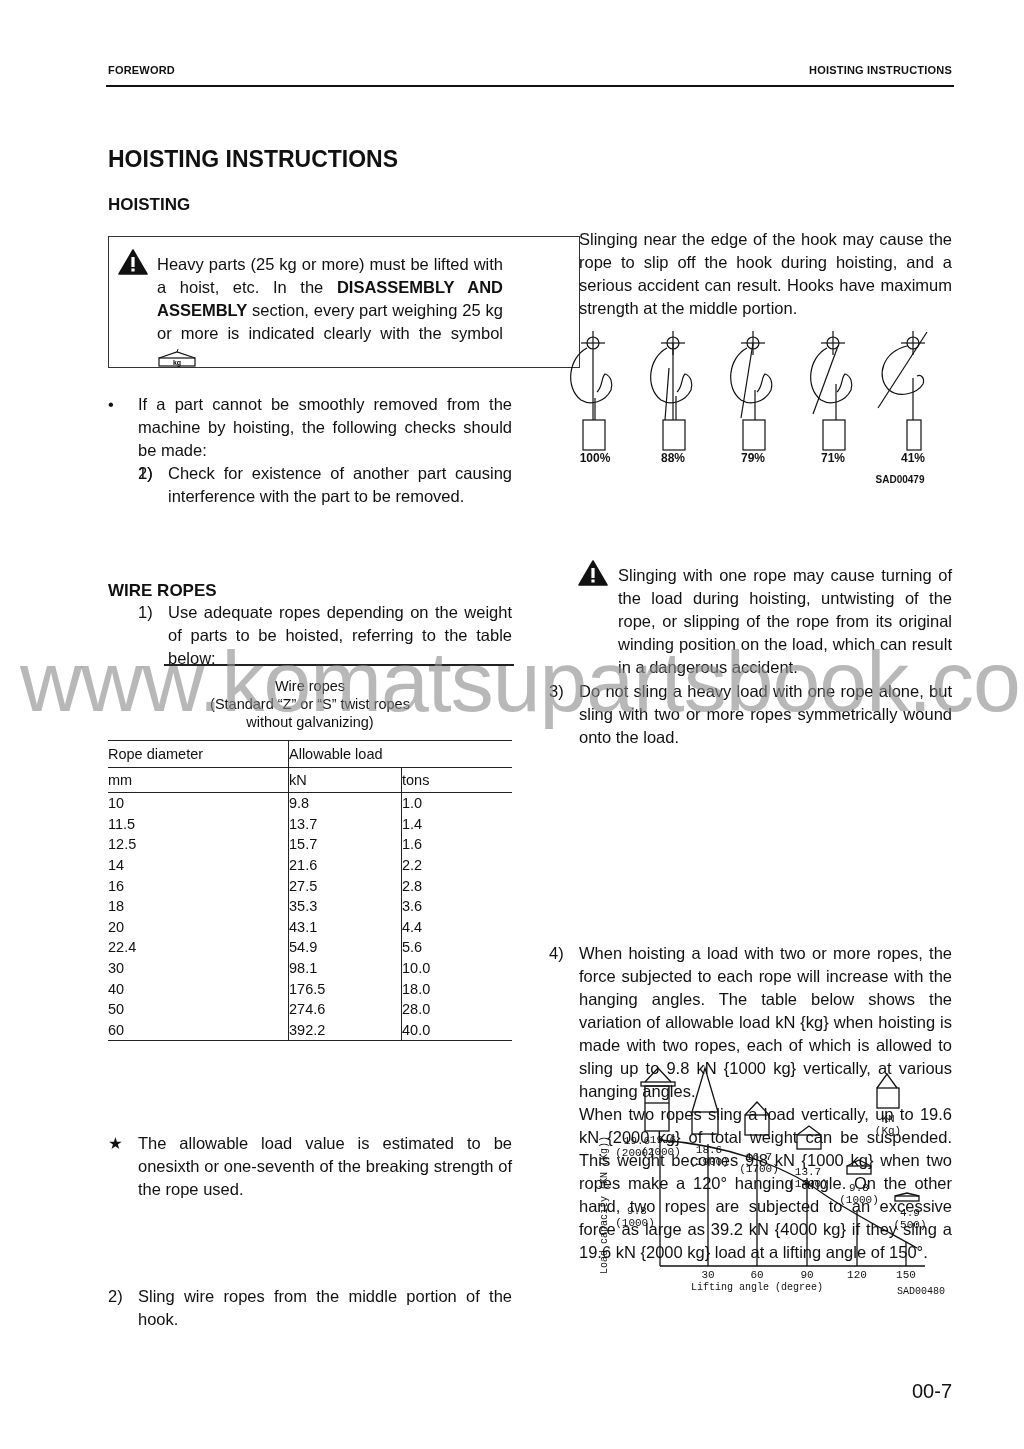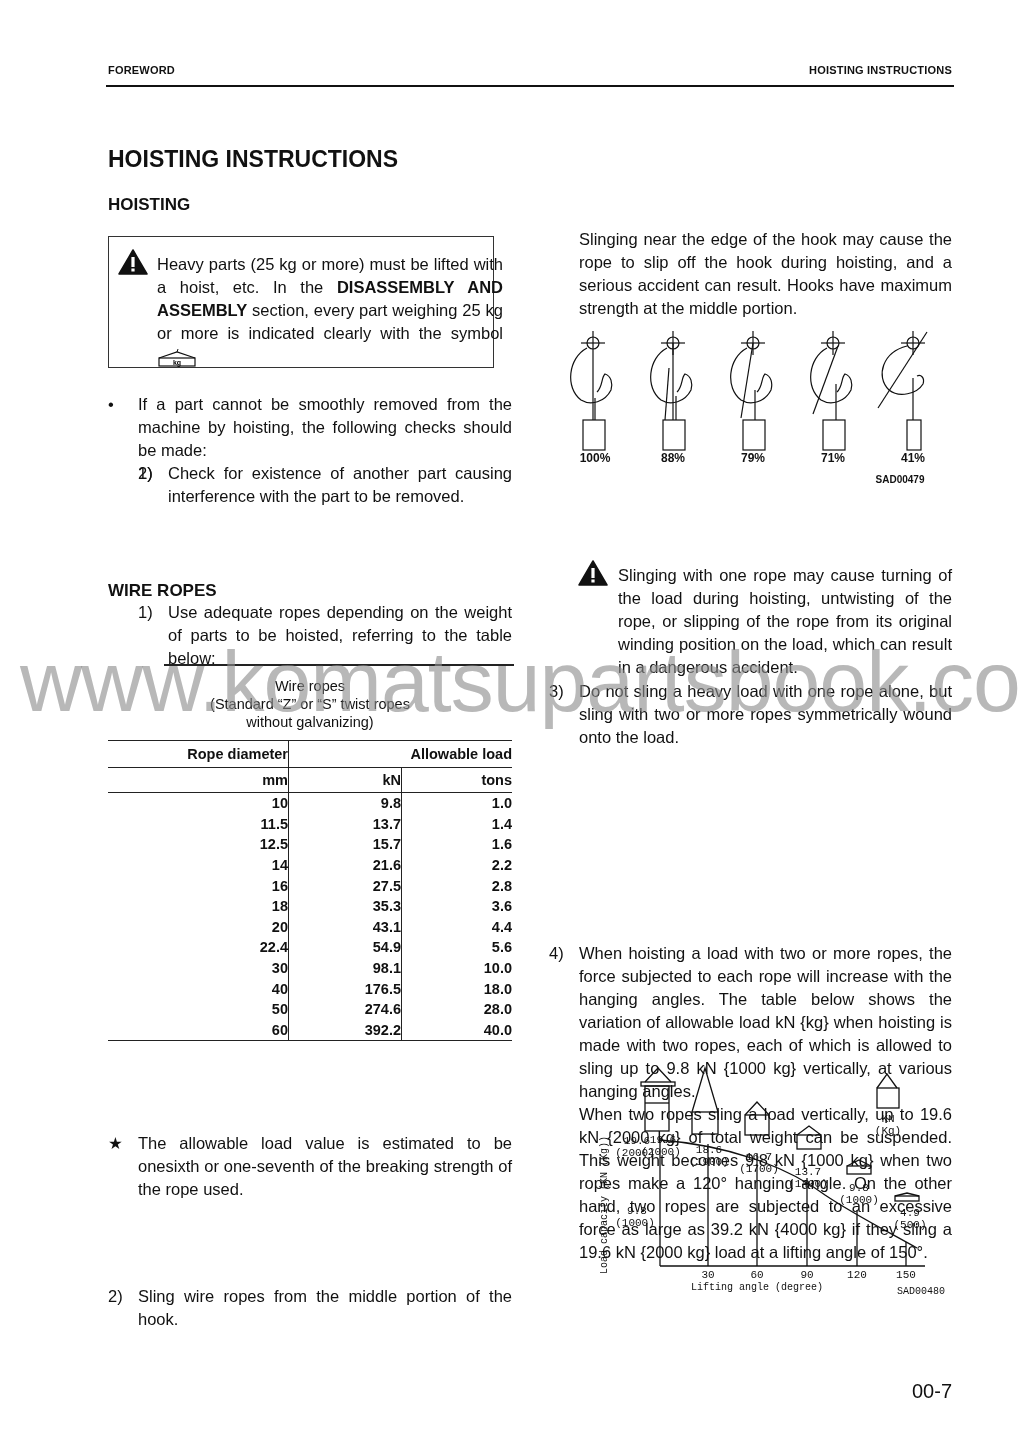--- a/index.html
+++ b/index.html
@@ -6,32 +6,32 @@
     body { width: 1024px; height: 1449px; position: relative; overflow: hidden;
            font-family: "Liberation Sans", sans-serif; color: #111; }
     .abs { position: absolute; }
     .hdr { top: 64px; font-size: 11px; font-weight: bold; letter-spacing: 0.2px; }
     .hdr-left { left: 108px; }
     .hdr-right { right: 72px; }
     .hdr-rule { left: 106px; top: 85px; width: 848px; height: 2px; background: #111; }
     .h1 { left: 108px; top: 146px; font-size: 23px; font-weight: bold; }
     .h2 { left: 108px; top: 195px; font-size: 17px; font-weight: bold; text-align: center; }
     .p { font-size: 16.5px; line-height: 23px; text-align: justify; }
-    .warnbox { left: 108px; top: 236px; width: 386px; height: 132px; border: 1.5px solid #333; box-sizing: border-box; }
+    .warnbox { left: 108px; top: 236px; width: 472px; height: 132px; border: 1.5px solid #333; box-sizing: border-box; }
     .warn-ico { width: 30px; height: 26px; }
     .warn-text { left: 48px; top: 16px; width: 346px; }
     .bold { font-weight: bold; }
     .kg-sym { display: inline-block; vertical-align: middle; }
     .bullet-list { left: 108px; top: 393px; width: 404px; }
     .li { position: relative; }
     .li .mk { position: absolute; left: 0; }
     .table-rule { left: 164px; top: 664px; width: 350px; height: 1.5px; background: #222; }
     .cap { left: 108px; top: 677px; width: 404px; text-align: center; font-size: 14.5px; line-height: 18px; }
     table.rope { position: absolute; left: 108px; top: 740px; width: 404px; border-collapse: collapse; font-size: 14.5px; }
-    table.rope td, table.rope th { text-align: right; font-weight: bold; padding: 0; height: 20.6px; }
+    table.rope td, table.rope th { text-align: left; font-weight: normal; padding: 0; height: 20.6px; }
     table.rope thead tr.r1 th { height: 26px; border-top: 1.5px solid #222; border-bottom: 1.5px solid #222; }
     table.rope thead tr.r2 th { height: 24px; border-bottom: 1.5px solid #222; }
     table.rope tbody tr:last-child td { border-bottom: 1.5px solid #222; }
     .vl { border-right: 1.5px solid #222; }
     .watermark { left: 20px; top: 632px; width: 984px; text-align: center; font-size: 86px; color: rgba(140,140,140,0.62);
                  letter-spacing: -1px; font-family: "Liberation Sans", sans-serif; white-space: nowrap; pointer-events: none; }
     .pagenum { right: 72px; top: 1380px; font-size: 20px; }
   </style>
 </head>
 <body>

